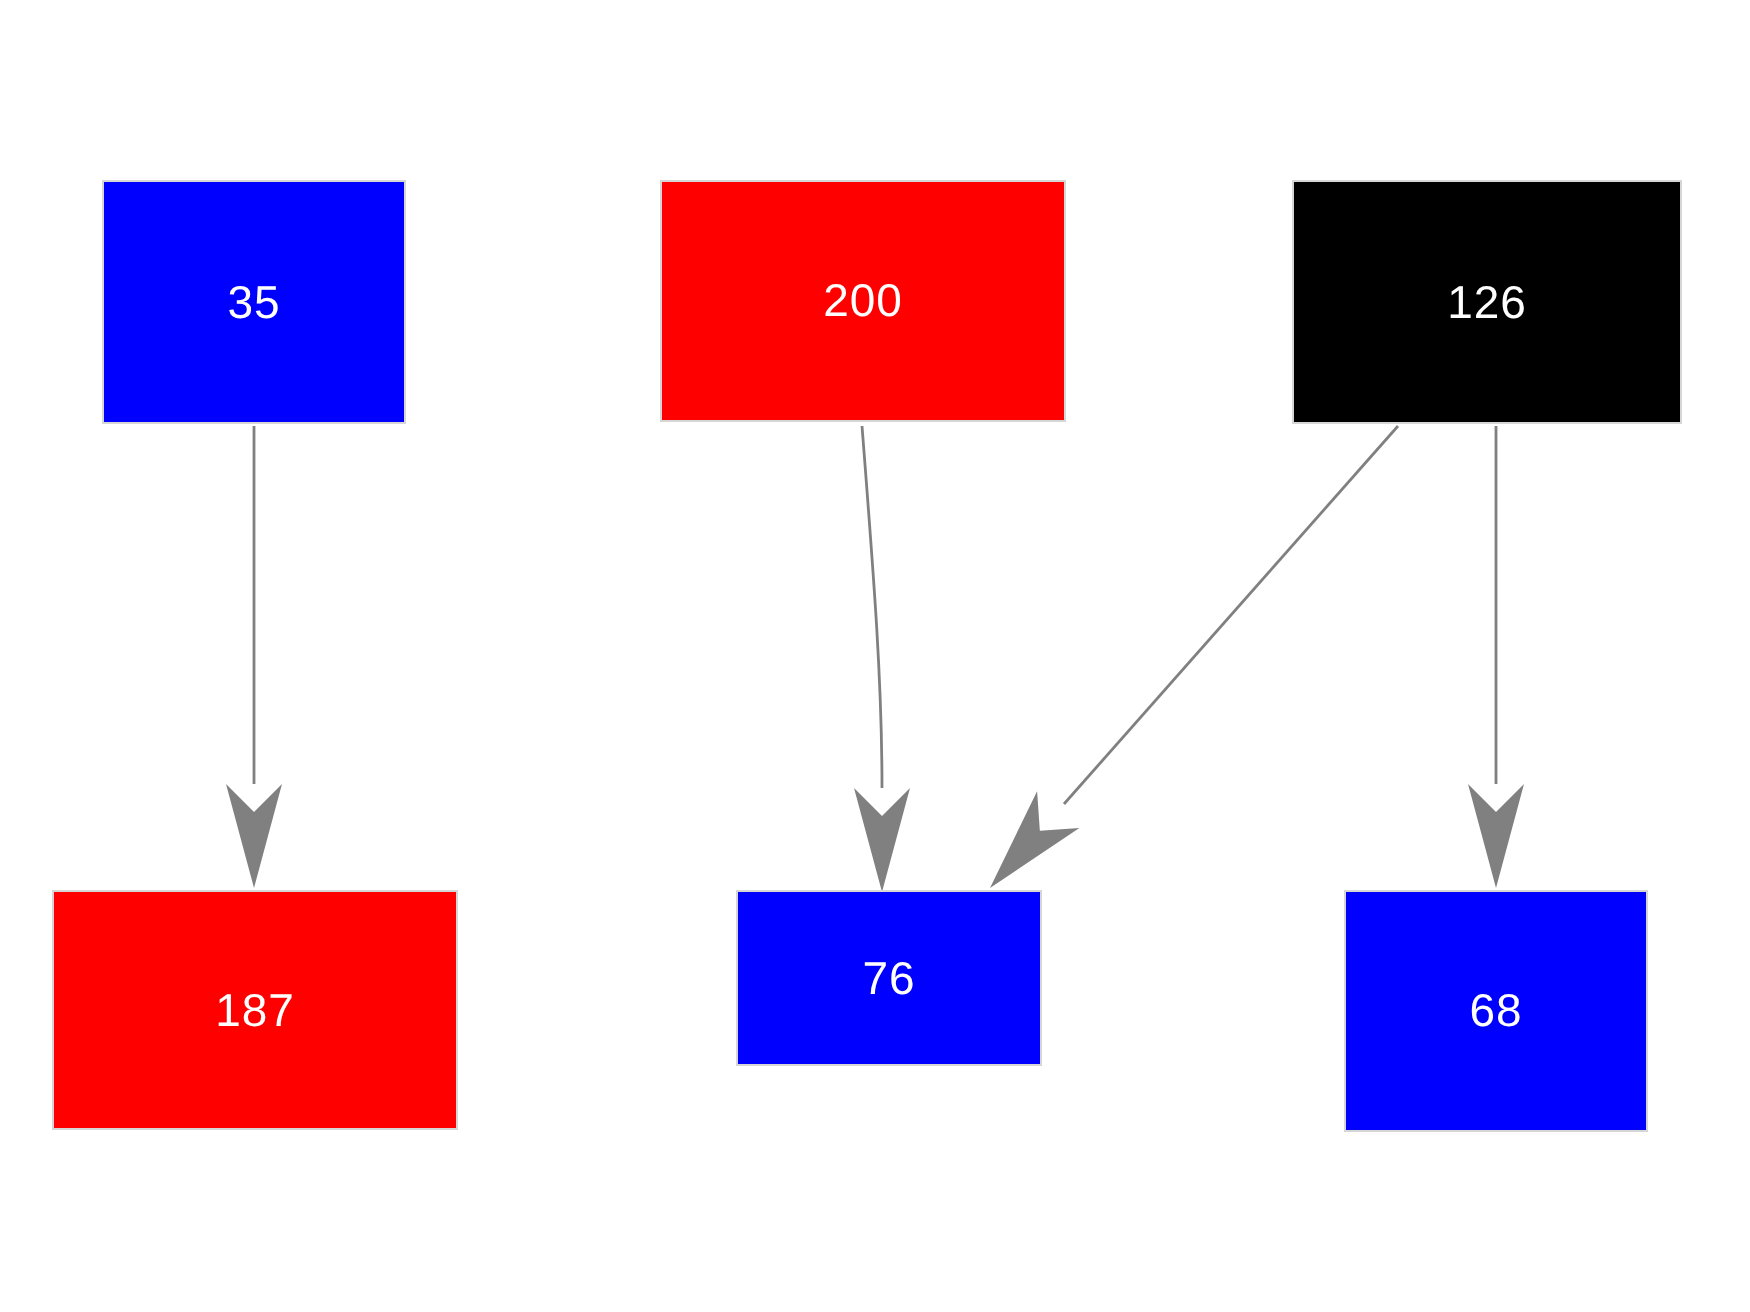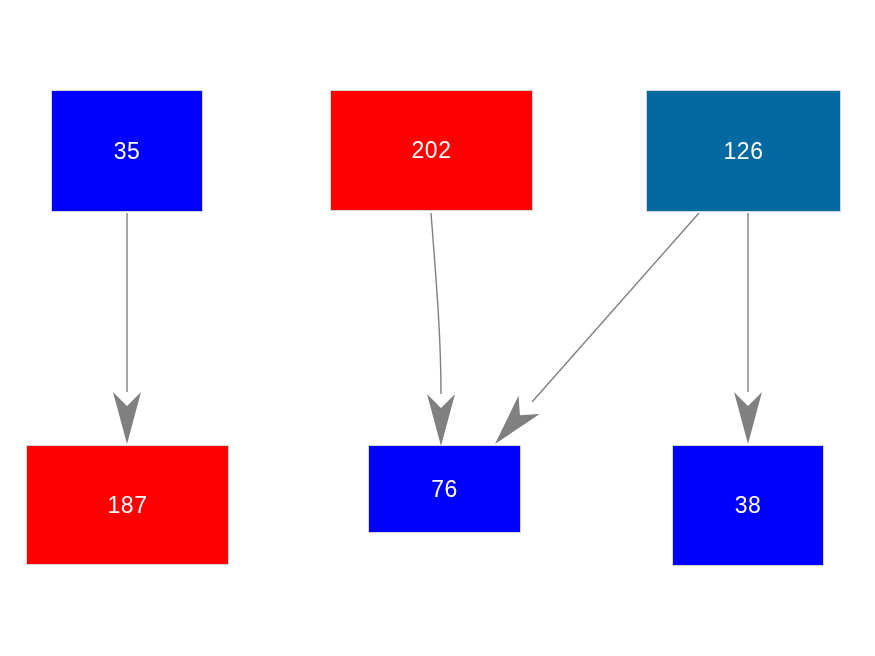--- a/index.html
+++ b/index.html
@@ -56,28 +56,28 @@
       <path d="M 699,213 L 532,402" fill="none" stroke="#808080" stroke-width="1.4"></path>
       <path d="M 0,0 L -52,-14 L -38,0 L -52,14 Z" fill="#808080" transform="translate(495,444) rotate(131)"></path>
       <path d="M 748,213 L 748,392" fill="none" stroke="#808080" stroke-width="1.4"></path>
       <path d="M 0,0 L -52,-14 L -38,0 L -52,14 Z" fill="#808080" transform="translate(748,444) rotate(90)"></path>
     </svg>
 
   <div class="node" style="left: 51px; top: 90px; width: 152px; height: 122px; background: rgb(0, 0, 255); border-color: rgb(214, 214, 214);">
     <span class="node-label" style="color: rgb(255, 255, 255);">35</span>
   </div>
   <div class="node" style="left: 330px; top: 90px; width: 203px; height: 121px; background: rgb(255, 0, 0); border-color: rgb(214, 214, 214);">
-    <span class="node-label" style="color: rgb(255, 255, 255);">202</span>
+    <span class="node-label" style="color: rgb(255, 255, 255);">200</span>
   </div>
-  <div class="node" style="left: 646px; top: 90px; width: 195px; height: 122px; background: #0369a1; border-color: rgb(214, 214, 214);">
+  <div class="node" style="left: 646px; top: 90px; width: 195px; height: 122px; background: #000000; border-color: rgb(214, 214, 214);">
     <span class="node-label" style="color: rgb(255, 255, 255);">126</span>
   </div>
   <div class="node" style="left: 26px; top: 445px; width: 203px; height: 120px; background: rgb(255, 0, 0); border-color: rgb(214, 214, 214);">
     <span class="node-label" style="color: rgb(255, 255, 255);">187</span>
   </div>
   <div class="node" style="left: 368px; top: 445px; width: 153px; height: 88px; background: rgb(0, 0, 255); border-color: rgb(214, 214, 214);">
     <span class="node-label" style="color: rgb(255, 255, 255);">76</span>
   </div>
   <div class="node" style="left: 672px; top: 445px; width: 152px; height: 121px; background: rgb(0, 0, 255); border-color: rgb(214, 214, 214);">
-    <span class="node-label" style="color: rgb(255, 255, 255);">38</span>
+    <span class="node-label" style="color: rgb(255, 255, 255);">68</span>
   </div>
 
 </div>
 
 </body></html>

